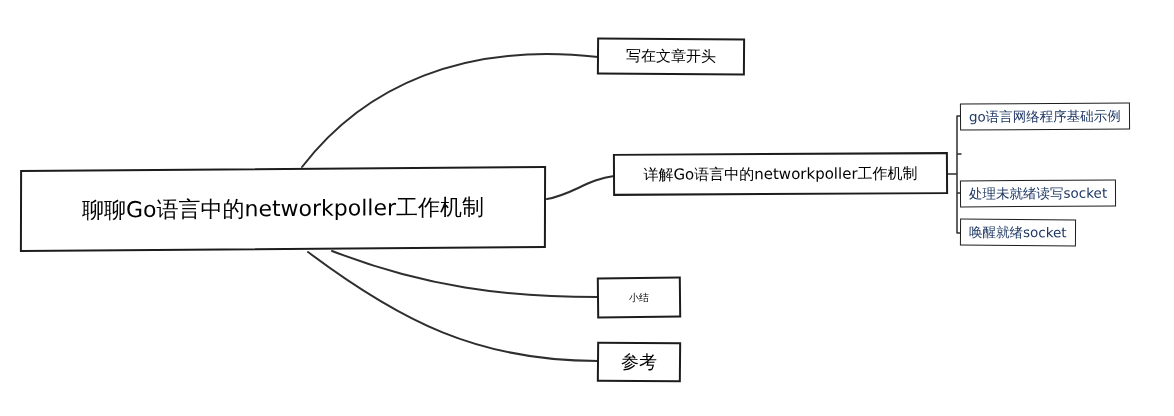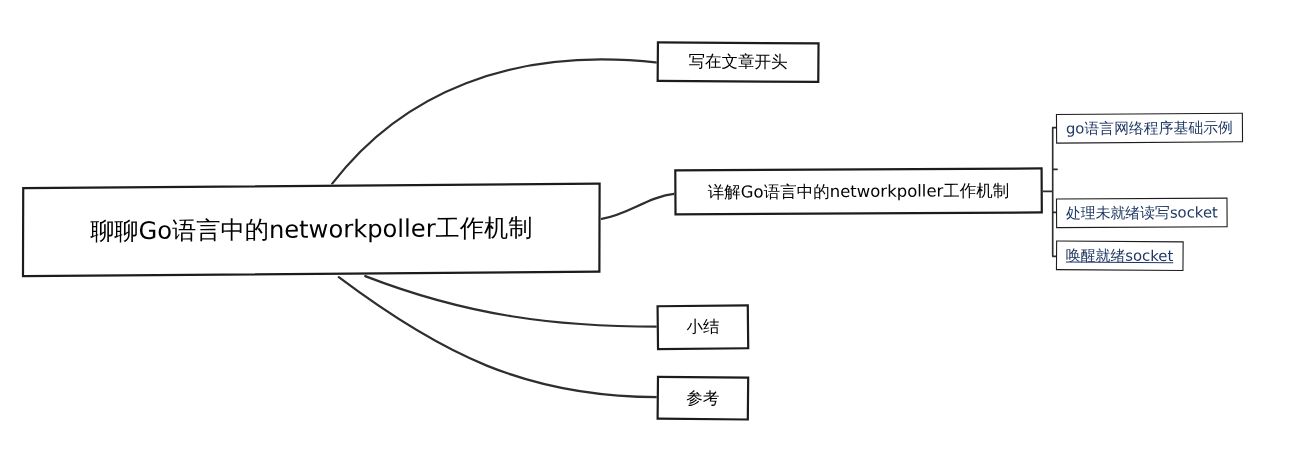--- a/index.html
+++ b/index.html
@@ -46,41 +46,41 @@
   }
   .branch-detail {
     left: 613px; top: 153px;
     width: 335px; height: 42px;
     font-size: 15px;
     transform: rotate(-0.3deg);
   }
   .branch-summary {
     left: 597px; top: 277px;
     width: 84px; height: 41px;
-    font-size: 15px;
+    font-size: 10px;
     transform: rotate(-0.6deg);
   }
   .branch-references {
     left: 597px; top: 342px;
     width: 84px; height: 40px;
-    font-size: 15px;
+    font-size: 18px;
     transform: rotate(0.5deg);
   }
   .sub-node {
     left: 960px;
     height: 27px;
     padding: 0 8px;
     border-width: 1.5px;
     font-size: 13.5px;
     color: #1f3864;
   }
   .sub-1 { top: 103px; transform: rotate(-0.4deg); }
   .sub-2 { top: 141px; transform: rotate(0.3deg); }
   .sub-3 { top: 180px; transform: rotate(-0.3deg); }
-  .sub-4 { top: 219px; transform: rotate(0.4deg); text-decoration: underline; }
+  .sub-4 { top: 219px; transform: rotate(0.4deg); }
 </style>
 </head>
 <body>
 
 <div class="canvas">
 
   <svg class="connectors" viewBox="0 0 1174 416" aria-hidden="true">
     <path d="M 302 167 C 365 85, 465 42, 598 57" fill="none" stroke="#2e2e2e" stroke-width="2" stroke-linecap="round"></path>
     <path d="M 547 199 C 572 195, 588 179, 614 176" fill="none" stroke="#2e2e2e" stroke-width="2" stroke-linecap="round"></path>
     <path d="M 332 251 C 425 287, 505 297, 598 297" fill="none" stroke="#2e2e2e" stroke-width="2" stroke-linecap="round"></path>

